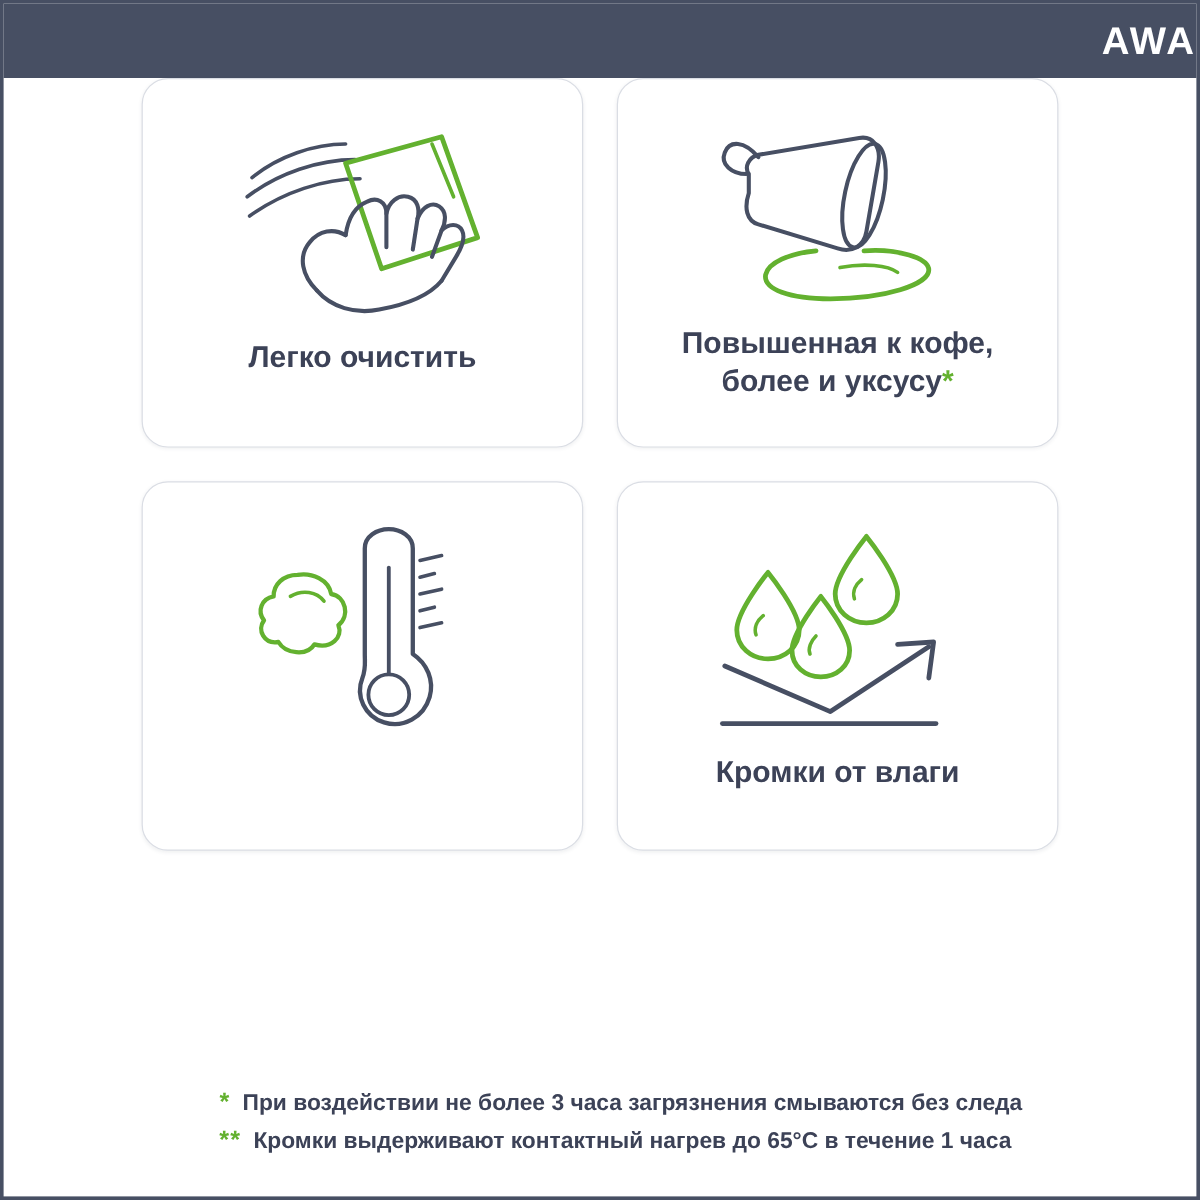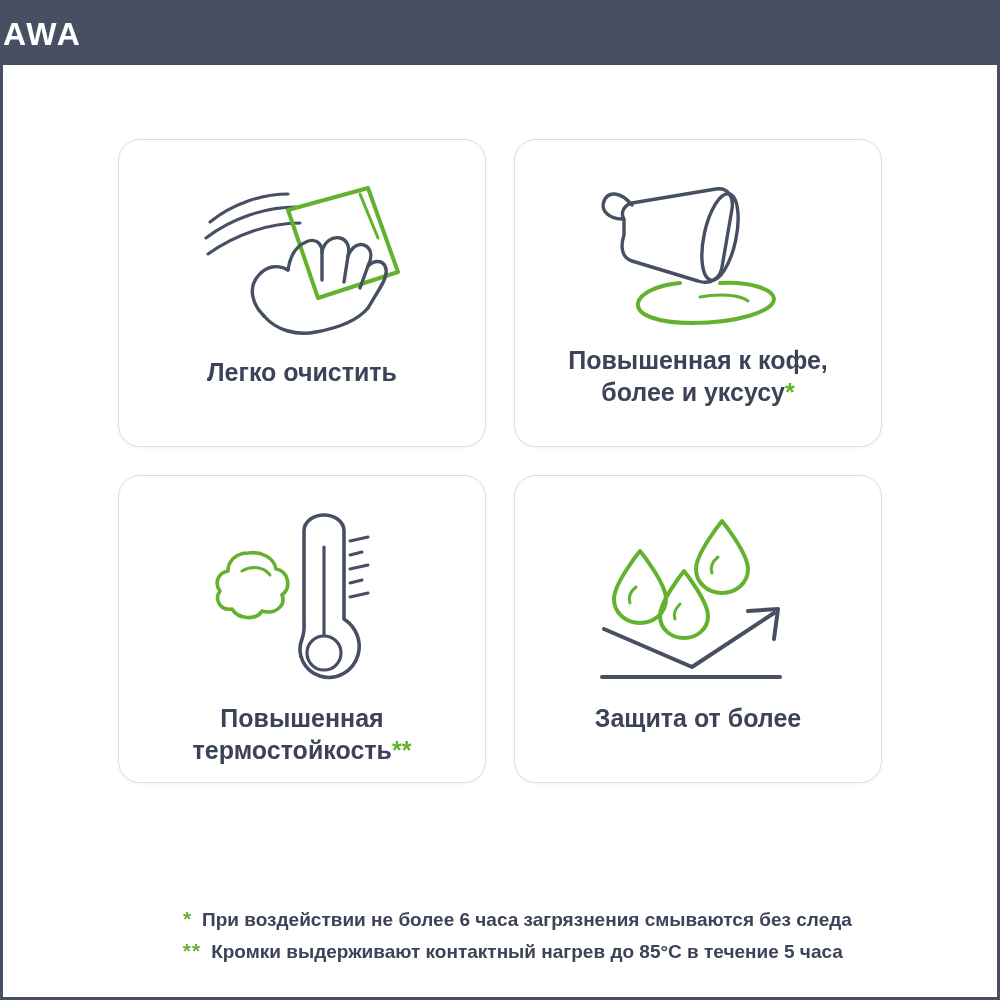--- a/index.html
+++ b/index.html
@@ -20,31 +20,30 @@
     height: 1000px;
     box-sizing: border-box;
     border: 3px solid #474f63;
     background: #ffffff;
   }
   .header {
     height: 62px;
     background: #474f63;
     display: flex;
     align-items: center;
-    justify-content: flex-start;
+    justify-content: flex-end;
   }
   .header-title {
     color: #ffffff;
     font-size: 32px;
     font-weight: bold;
     letter-spacing: 2px;
   }
   .cards {
     margin: 0 auto;
-    padding-top: 74px;
     width: 780px;
     display: grid;
     grid-template-columns: 368px 368px;
     grid-template-rows: 308px 308px;
     gap: 28px 28px;
     justify-content: center;
   }
   .card {
     background: #ffffff;
     border: 1.5px solid #dadde4;
@@ -183,24 +182,20 @@
             <path d="M122 40 L122 128" stroke="#474f63" stroke-width="3.2"></path>
 
             <path d="M148 34 L166 30" stroke="#474f63" stroke-width="3"></path>
             <path d="M148 48 L160 45" stroke="#474f63" stroke-width="3"></path>
             <path d="M148 62 L166 58" stroke="#474f63" stroke-width="3"></path>
             <path d="M148 76 L160 73" stroke="#474f63" stroke-width="3"></path>
             <path d="M148 90 L166 86" stroke="#474f63" stroke-width="3"></path>
           </g>
         </svg>
       </div>
-      <div class="card-label">
-        <span>Повышенная</span><br>
-        <span>термостойкость</span><span class="star">**</span>
-      </div>
     </div>
 
     <div class="card card--4">
       <div class="card-art">
         <svg width="220" height="190" viewBox="0 0 220 190">
           <g fill="none" stroke-linecap="round" stroke-linejoin="round">
 
             <path d="M52 44 C52 44, 26 76, 26 92 C26 106, 38 116, 52 116 C66 116, 78 106, 78 92 C78 76, 52 44, 52 44 Z" stroke="#63b12f" stroke-width="4"></path>
             <path d="M42 96 C40 90, 43 84, 48 80" stroke="#63b12f" stroke-width="3"></path>
 
@@ -211,30 +206,30 @@
             <path d="M87 112 C85 107, 88 101, 92 97" stroke="#63b12f" stroke-width="3"></path>
 
             <path d="M16 122 L104 160 L186 106" stroke="#474f63" stroke-width="4"></path>
             <path d="M160 104 L190 102 L186 132" stroke="#474f63" stroke-width="4"></path>
 
             <path d="M14 170 L192 170" stroke="#474f63" stroke-width="4"></path>
           </g>
         </svg>
       </div>
       <div class="card-label">
-        <span>Защита от более</span>
+        <span>Кромки от влаги</span>
       </div>
     </div>
 
   </div>
 
   <div class="footnotes">
     <div class="footnote">
       <span class="fn-mark">*</span>
-      <span>При воздействии не более 6 часа загрязнения смываются без следа</span>
+      <span>При воздействии не более 3 часа загрязнения смываются без следа</span>
     </div>
     <div class="footnote">
       <span class="fn-mark">**</span>
-      <span>Кромки выдерживают контактный нагрев до 85°C в течение 5 часа</span>
+      <span>Кромки выдерживают контактный нагрев до 65°C в течение 1 часа</span>
     </div>
   </div>
 
 </div>
 
 </body></html>

